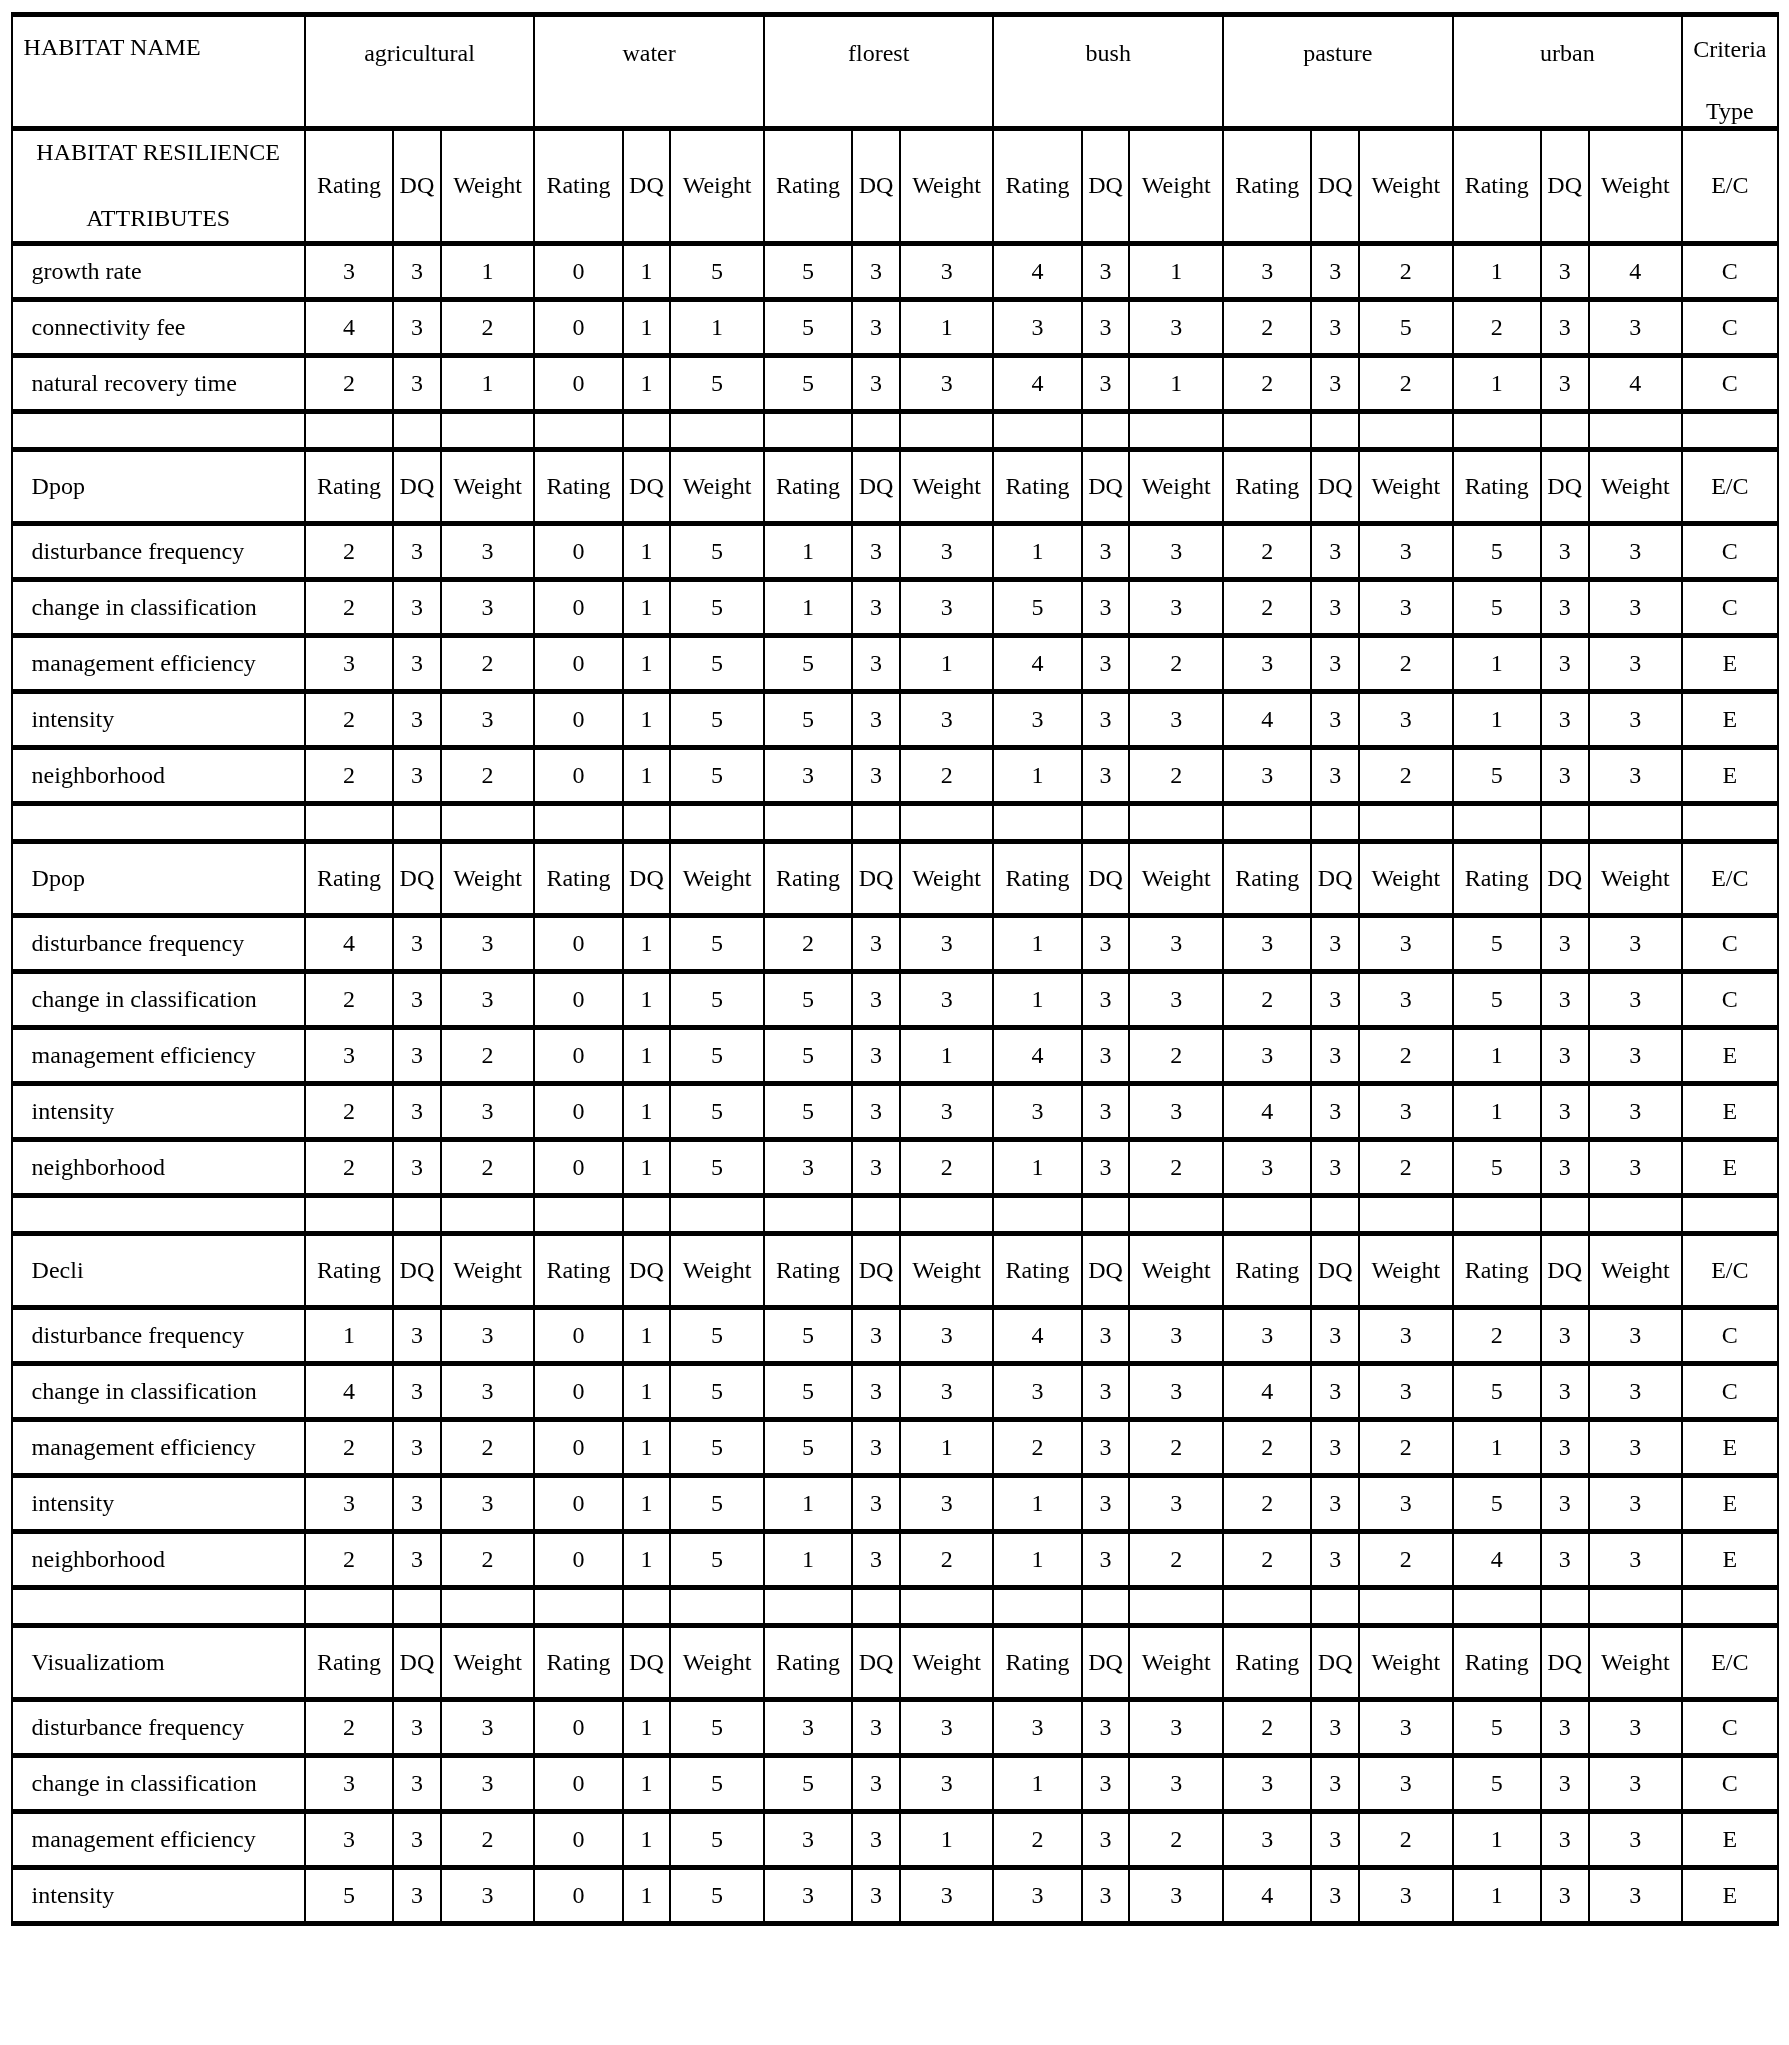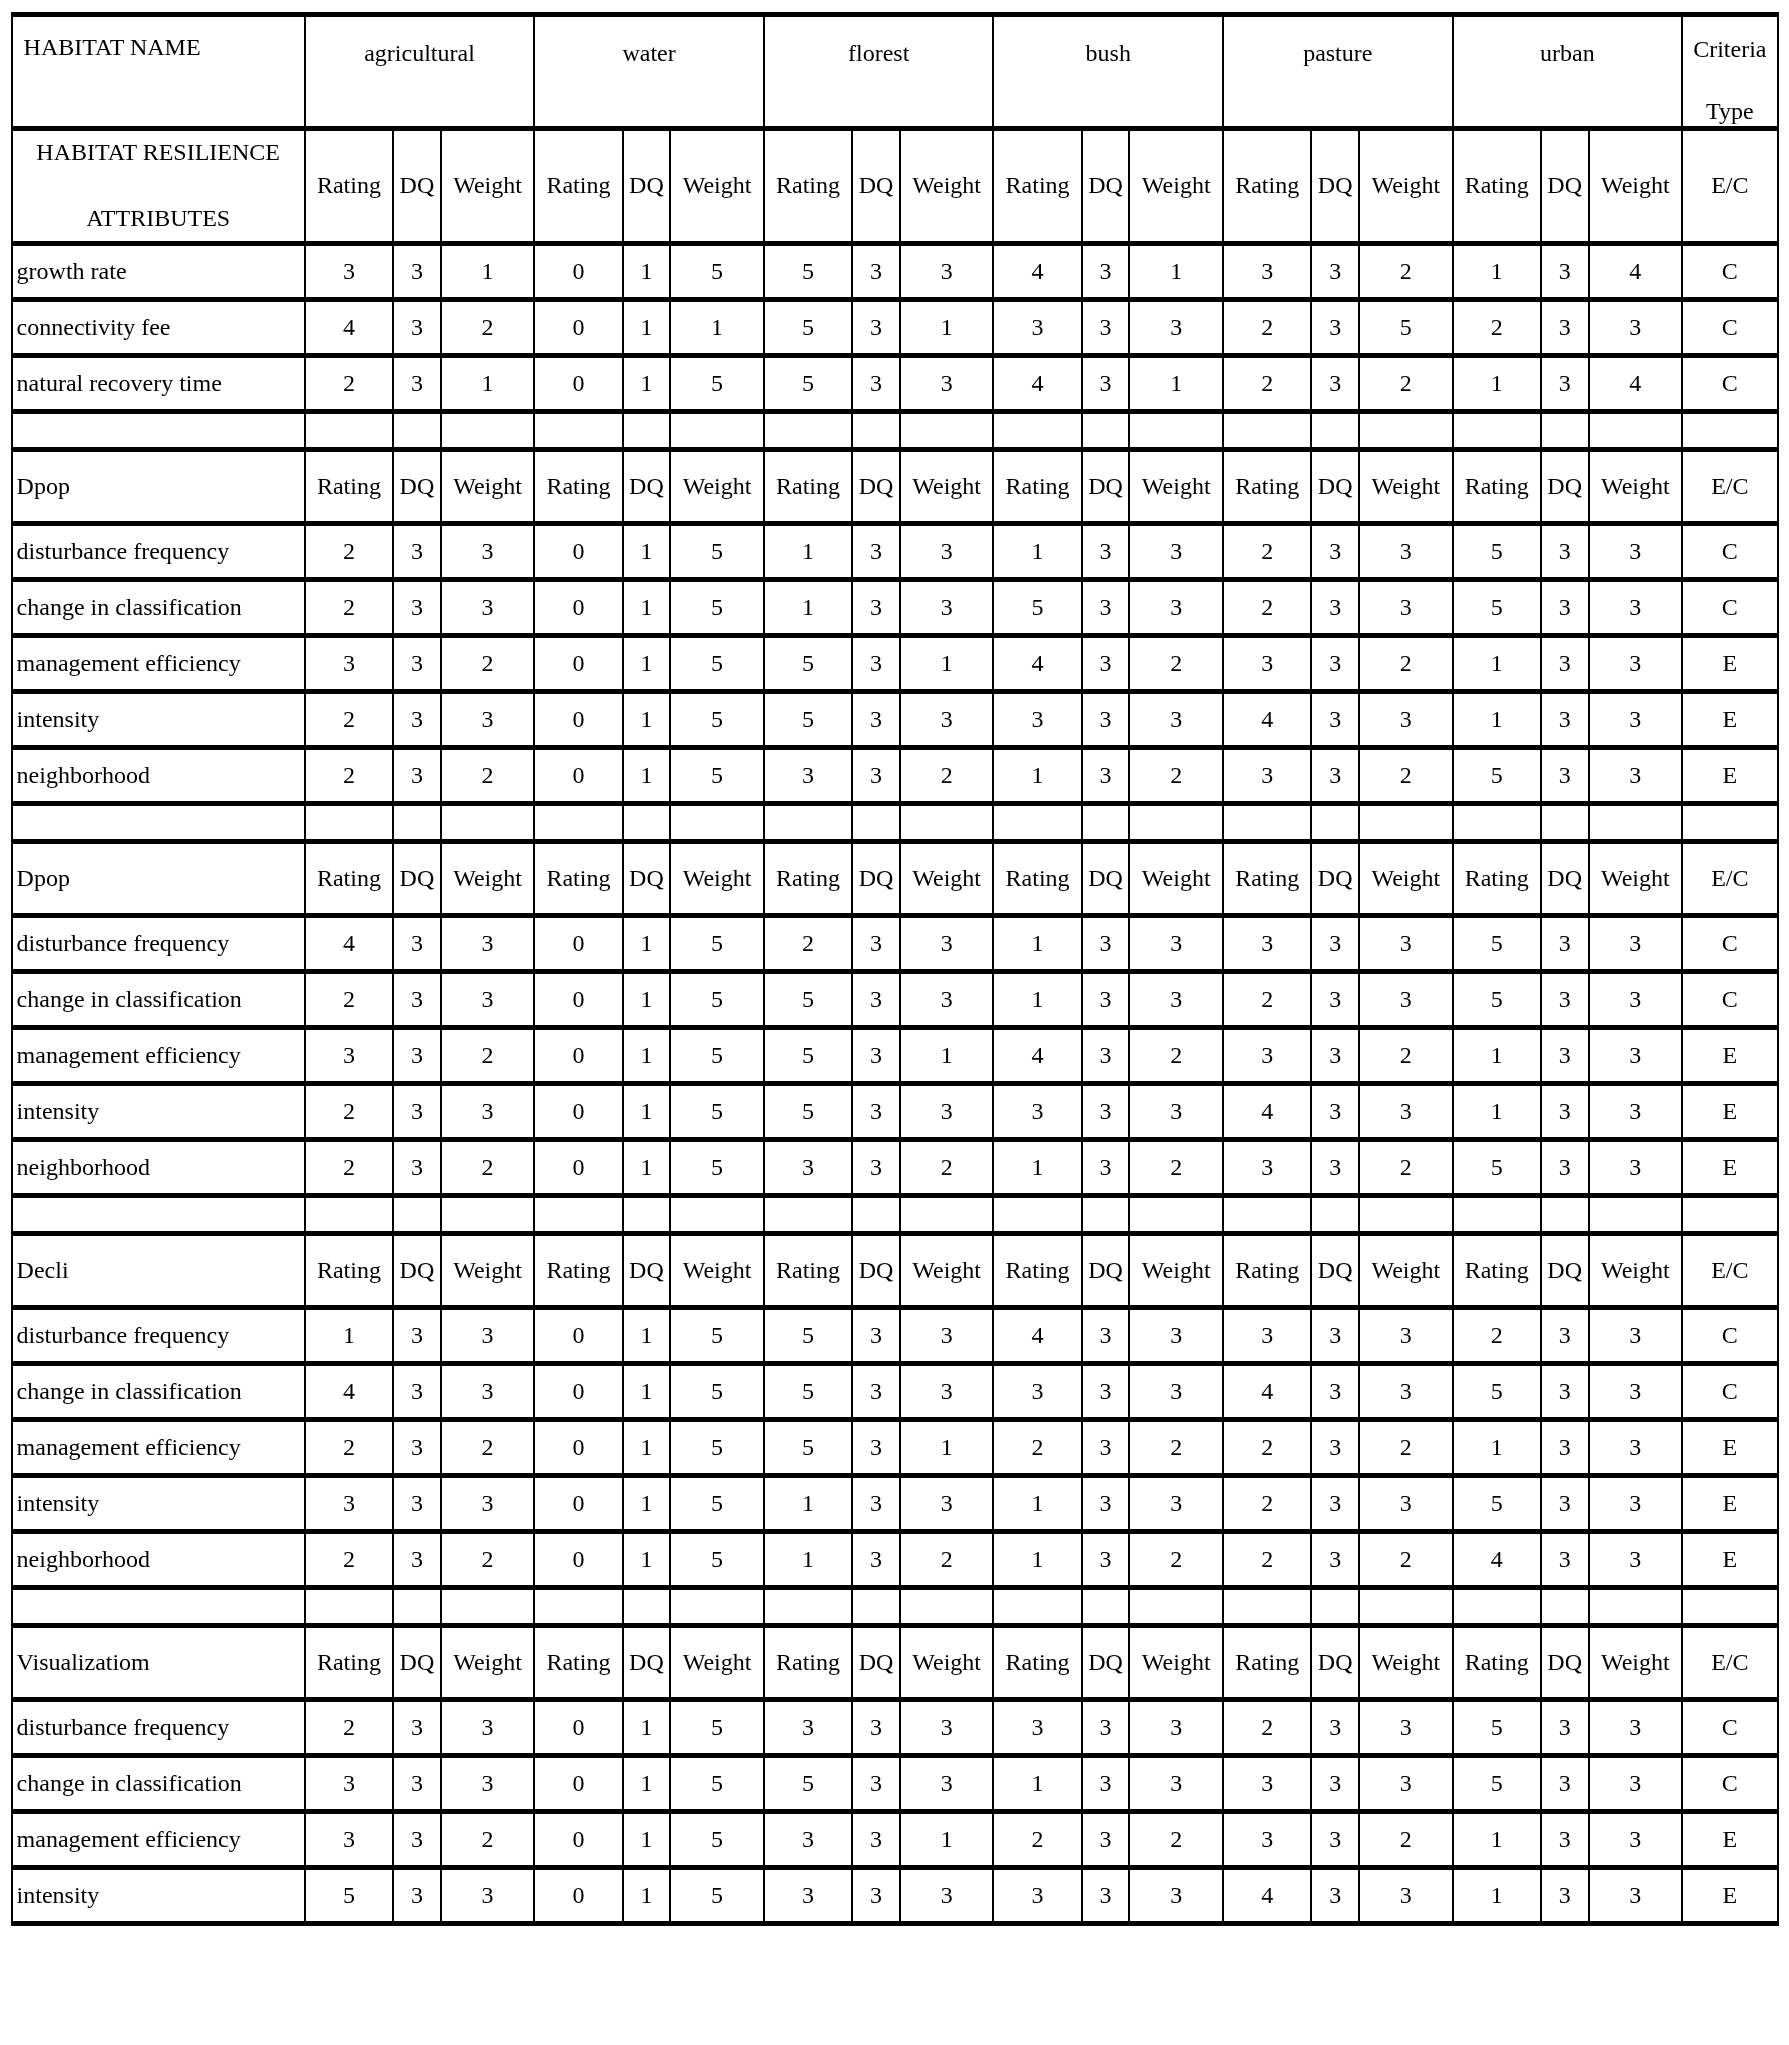--- a/index.html
+++ b/index.html
@@ -45,21 +45,21 @@
     vertical-align:top;
     text-align:left;
     padding:17px 0 0 11px;
   }
   td.hab {
     vertical-align:top;
     padding-top:22.5px;
   }
   td.row-label {
     text-align:left;
-    padding-left:4px;
+    padding-left:19px;
   }
   td.title-cell {
     text-align:left;
     padding-left:4.1px;
   }
   .stack {
     display:flex;
     flex-direction:column;
     align-items:center;
     justify-content:center;

